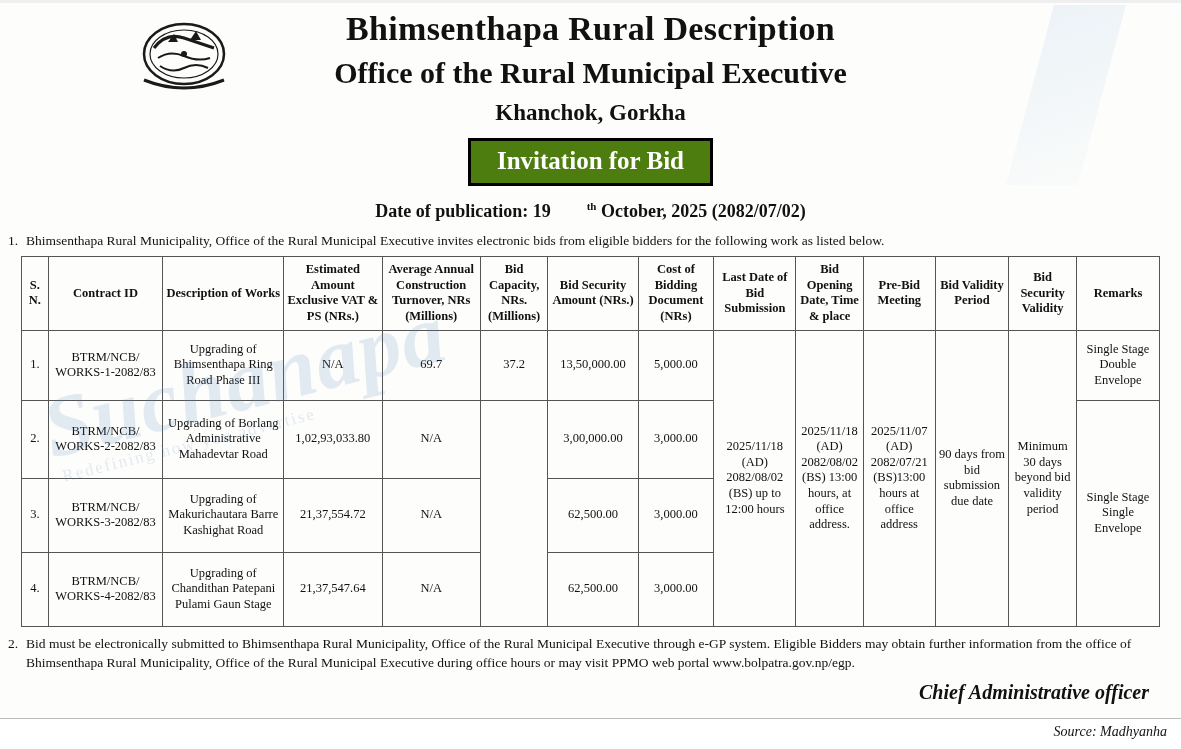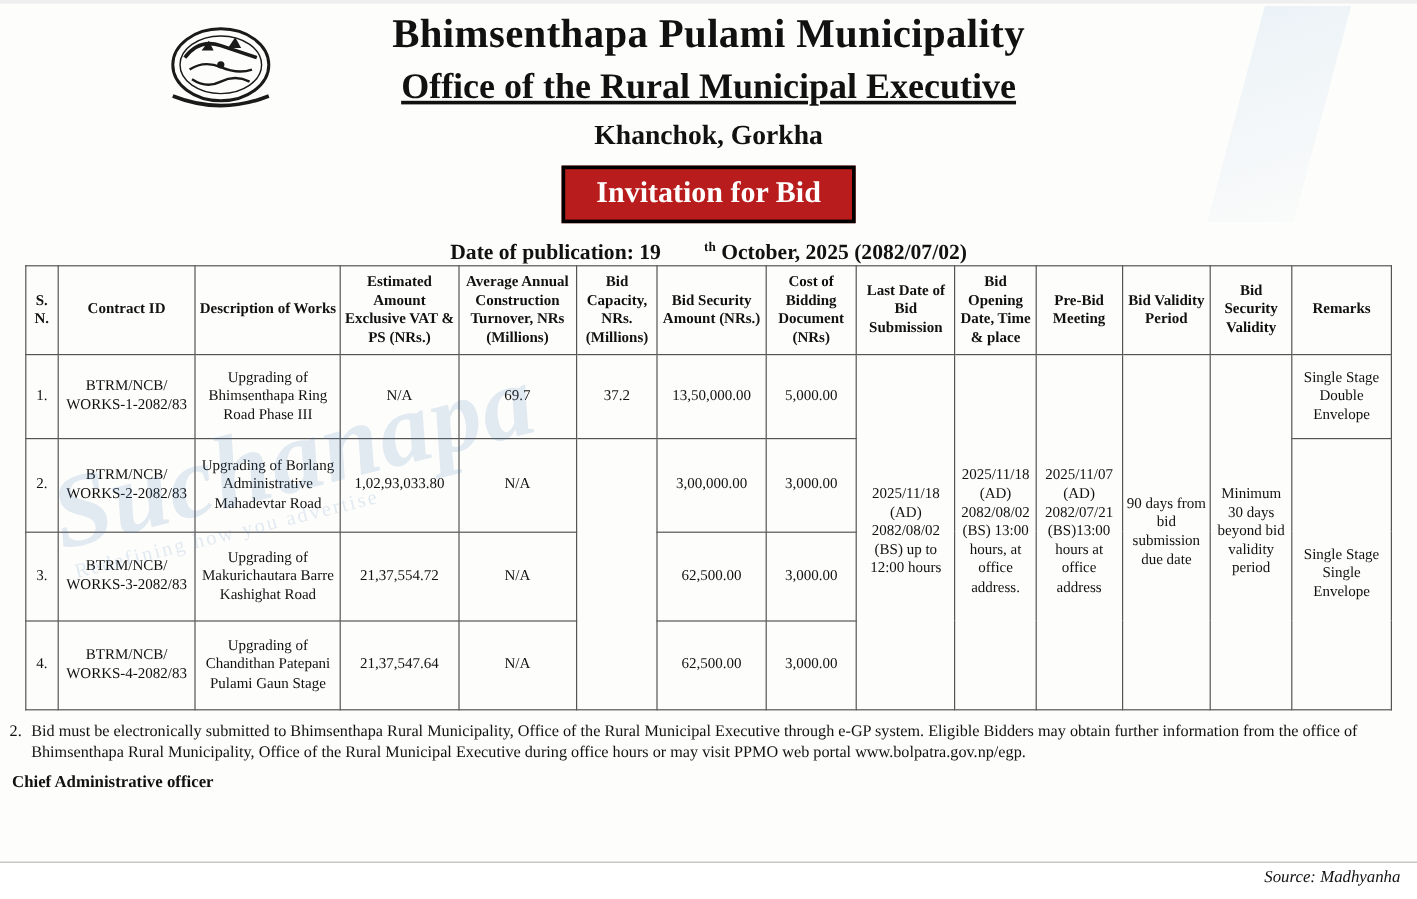--- a/index.html
+++ b/index.html
@@ -39,28 +39,28 @@
   .emblem{
     position:absolute;top:8px;width:92px;height:86px;
   }
   .emblem.left{left:128px;}
   .emblem.right{right:112px;}
   .emblem svg{display:block;}
   h1.title1{
     font-size:34px;font-weight:bold;margin:2px 0 0 0;letter-spacing:0.3px;
   }
   h1.title2{
-    font-size:30px;font-weight:bold;margin:8px 0 0 0;text-decoration:underline;
+    font-size:30px;font-weight:bold;margin:8px 0 0 0;
   }
   .place{
     font-size:23px;font-weight:bold;margin:10px 0 0 0;
   }
   .ifb-wrap{margin:12px 0 0 0;}
   .ifb{
-    display:inline-block;background:#b91c1c;color:#fff;
+    display:inline-block;background:#4d7c0f;color:#fff;
     font-size:25px;font-weight:bold;padding:6px 26px 8px 26px;
     border:3px solid #000;
   }
   .pubdate{
     font-size:18px;font-weight:bold;margin:14px 0 0 0;
   }
   .pubdate sup{font-size:11px;padding-left:36px;}
   .para{
     font-size:13.5px;margin:10px 0 6px 0;padding-left:16px;
     line-height:1.35;
@@ -80,21 +80,21 @@
     line-height:1.25;
   }
   table.bidtable th{
     font-weight:bold;font-size:12.5px;padding:5px 2px;
   }
   .foot{
     font-size:13.5px;margin:8px 0 0 0;padding-left:16px;line-height:1.4;
   }
   .foot .num{display:inline-block;width:18px;margin-left:-18px;}
   .signer{
-    font-size:14px;font-weight:bold;margin:8px 22px 0 0;
+    text-align:right;font-size:20px;font-weight:bold;margin:8px 22px 0 0;font-style:italic;
   }
   .srcbar{
     position:absolute;left:0;bottom:0;width:1181px;height:30px;
     background:#fff;border-top:1px solid #bbb;
   }
   .srcbar .src{
     position:absolute;right:14px;top:5px;
     font-size:14px;font-style:italic;
     font-family:"Liberation Serif", serif;color:#111;
   }
@@ -118,31 +118,34 @@
         <ellipse cx="46" cy="40" rx="34" ry="24" fill="none" stroke="#1a1a1a" stroke-width="1.2"></ellipse>
         <path d="M16 34 Q28 18 46 24 Q64 30 76 34" fill="none" stroke="#1a1a1a" stroke-width="3"></path>
         <path d="M20 44 Q32 36 46 42 Q60 48 72 44" fill="none" stroke="#1a1a1a" stroke-width="2"></path>
         <path d="M22 52 Q34 60 46 54 Q58 48 70 54" fill="none" stroke="#1a1a1a" stroke-width="2"></path>
         <path d="M30 28 l6 -8 l4 8 z" fill="#1a1a1a"></path>
         <path d="M52 26 l6 -9 l5 9 z" fill="#1a1a1a"></path>
         <path d="M6 66 Q46 82 86 66" fill="none" stroke="#1a1a1a" stroke-width="3"></path>
         <circle cx="46" cy="40" r="3" fill="#1a1a1a"></circle>
       </svg>
     </div>
-    <h1 class="title1">Bhimsenthapa Pulami Municipality</h1>
+    <h1 class="title1">Bhimsenthapa Rural Description</h1>
     <h1 class="title2">Office of the Rural Municipal Executive</h1>
     <div class="place">Khanchok, Gorkha</div>
     <div class="ifb-wrap">
       <span class="ifb">Invitation for Bid</span>
     </div>
     <div class="pubdate">
       <span>Date of publication: 19</span><sup>th</sup><span> October, 2025 (2082/07/02)</span>
     </div>
   </div>
 
+  <div class="para">
+    <span class="num">1.</span><span>Bhimsenthapa Rural Municipality, Office of the Rural Municipal Executive invites electronic bids from eligible bidders for the following work as listed below.</span>
+  </div>
 
   <table class="bidtable">
     <colgroup>
       <col style="width:26px">
       <col style="width:112px">
       <col style="width:118px">
       <col style="width:96px">
       <col style="width:96px">
       <col style="width:66px">
       <col style="width:88px">

